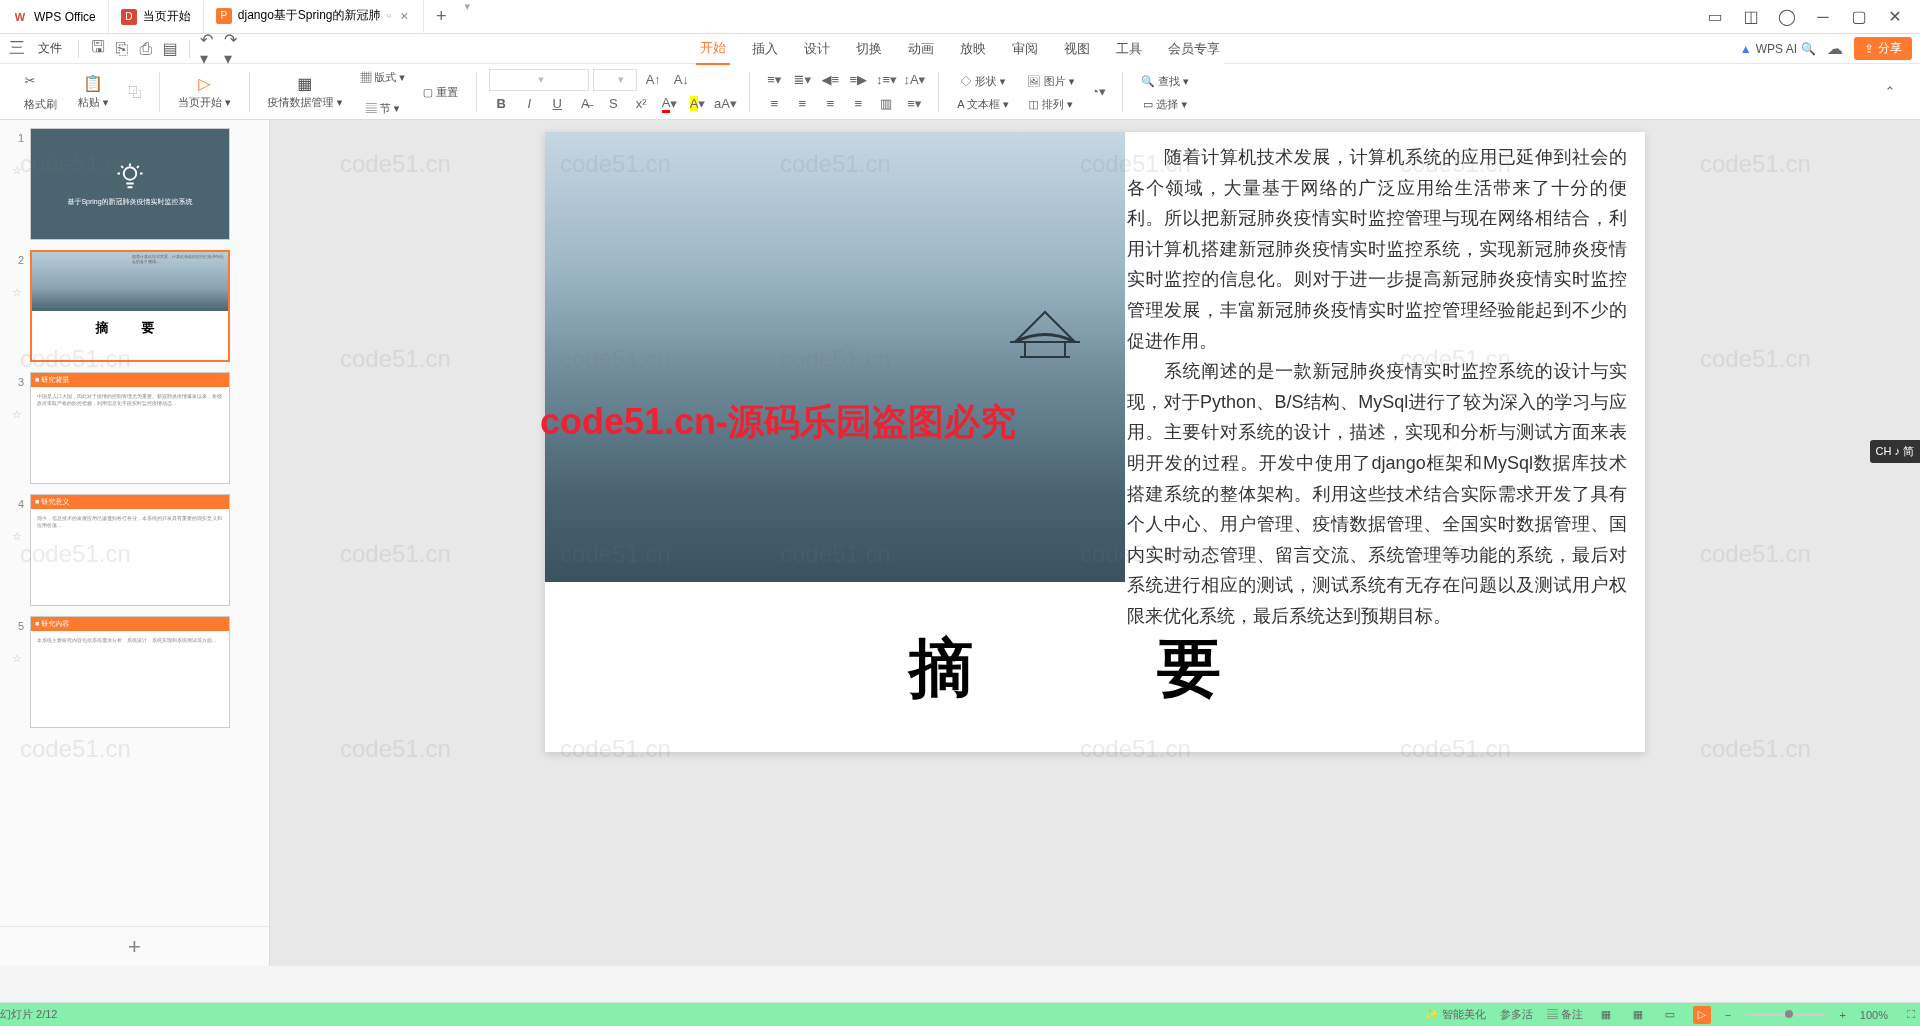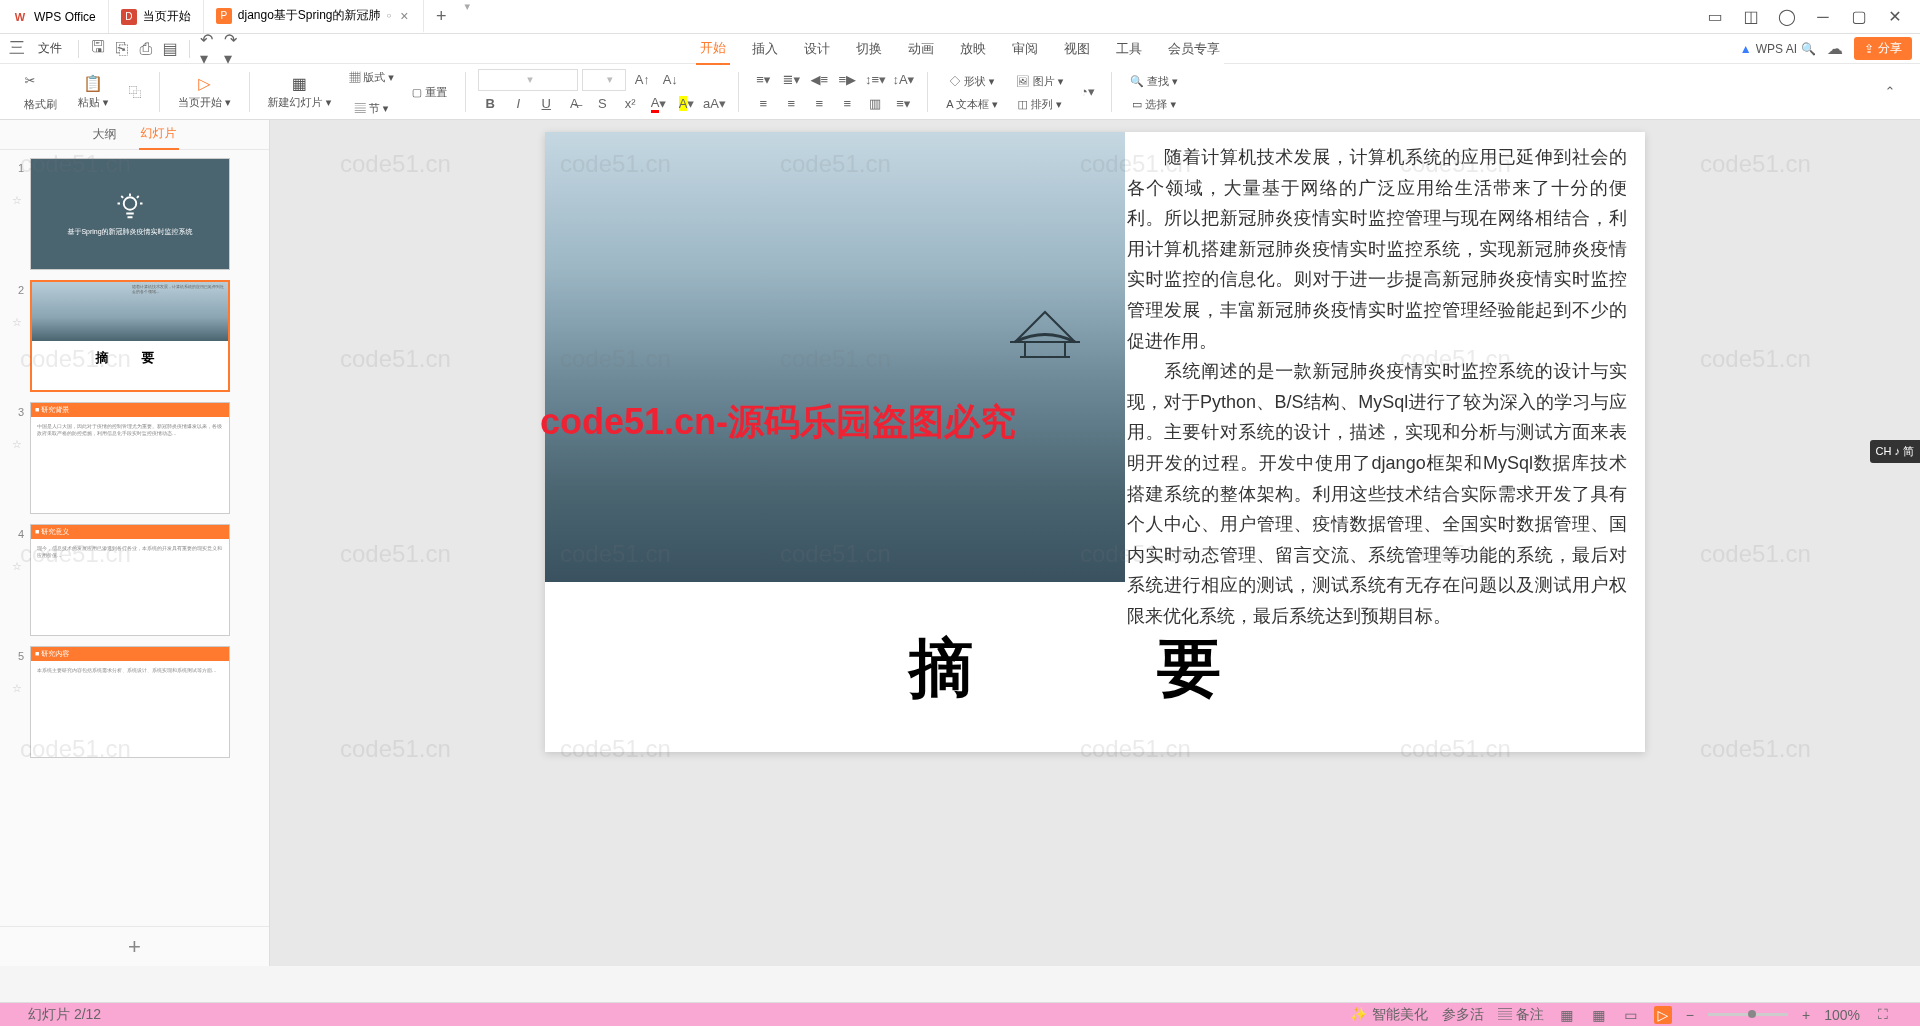--- a/index.html
+++ b/index.html
@@ -73,21 +73,21 @@
 .notes-bar { height: 26px; background: #f5f5f5; border-top: 1px solid #ddd; padding: 4px 14px; font-size: 12px; color: #999; }
 
 
 .wm { position: absolute; color: rgba(120,120,120,0.15); font-size: 24px; pointer-events: none; z-index: 100; }
 .wm-red { position: absolute; color: #e23; font-size: 36px; font-weight: bold; z-index: 101; pointer-events: none; }
 
 
 .ime { position: absolute; right: 0; top: 440px; background: #333; color: #fff; font-size: 11px; padding: 4px 6px; border-radius: 3px 0 0 3px; margin-left: 36px; }
 
 
-.statusbar { position: absolute; bottom: 0; left: 0; right: 0; height: 24px; background: #f9a8d4; border-top: 1px solid #ddd; display: flex; align-items: center; justify-content: space-between; padding: 0 28px; font-size: 14px; color: #666; }
+.statusbar { position: absolute; bottom: 0; left: 0; right: 0; height: 24px; background: #86efac; border-top: 1px solid #ddd; display: flex; align-items: center; justify-content: space-between; padding: 0 0; font-size: 11px; color: #666; }
 .sb-right { display: flex; align-items: center; gap: 14px; }
 .sb-icon { width: 18px; height: 18px; display: flex; align-items: center; justify-content: center; }
 </style>
 </head>
 <body>
 
 <div class="titlebar">
   <div class="tabs">
     <div class="tab">
       <span class="tab-icon" style="color:#d64937;font-weight:bold;font-size:11px">W</span>
@@ -170,21 +170,21 @@
   </div>
   <span class="rsmall">⿻</span>
   <div class="rsep"></div>
   <div class="rbtn rbtn-lg">
     <span class="rbtn-icon" style="color:#ff7a2e">▷</span>
     <span class="rbtn-label"><span>当页开始</span> ▾</span>
   </div>
   <div class="rsep"></div>
   <div class="rbtn rbtn-lg">
     <span class="rbtn-icon">▦</span>
-    <span class="rbtn-label"><span>新建幻灯片</span> ▾</span>
+    <span class="rbtn-label"><span>疫情数据管理</span> ▾</span>
   </div>
   <div style="display:flex;flex-direction:column;gap:10px">
     <div class="rbtn">
         <span class="rbtn-label">▦ <span>版式</span> ▾</span>
       </div>
     <div class="rbtn">
         <span class="rbtn-label">▤ <span>节</span> ▾</span>
       </div>
   </div>
   <div class="rbtn">
@@ -262,24 +262,20 @@
         <span class="rbtn-label">▭ <span>选择</span> ▾</span>
       </div>
   </div>
   <div style="flex:1"></div>
   <span class="rsmall">⌃</span>
 </div>
 
 <div class="main">
 
   <div class="slide-panel">
-    <div class="panel-tabs">
-      <span class="ptab">大纲</span>
-      <span class="ptab active">幻灯片</span>
-    </div>
     <div class="thumbs">
       <div class="thumb-row">
         <div style="display:flex;flex-direction:column;align-items:center">
           <span class="thumb-num">1</span>
           <span class="thumb-star">☆</span>
         </div>
         <div class="thumb thumb1-bg">
           <svg class="thumb-bulb" viewBox="0 0 24 24" fill="none" stroke="#fff" stroke-width="1.5">
               <circle cx="12" cy="10" r="5"></circle>
               <path d="M9 18h6M10 21h4"></path>

